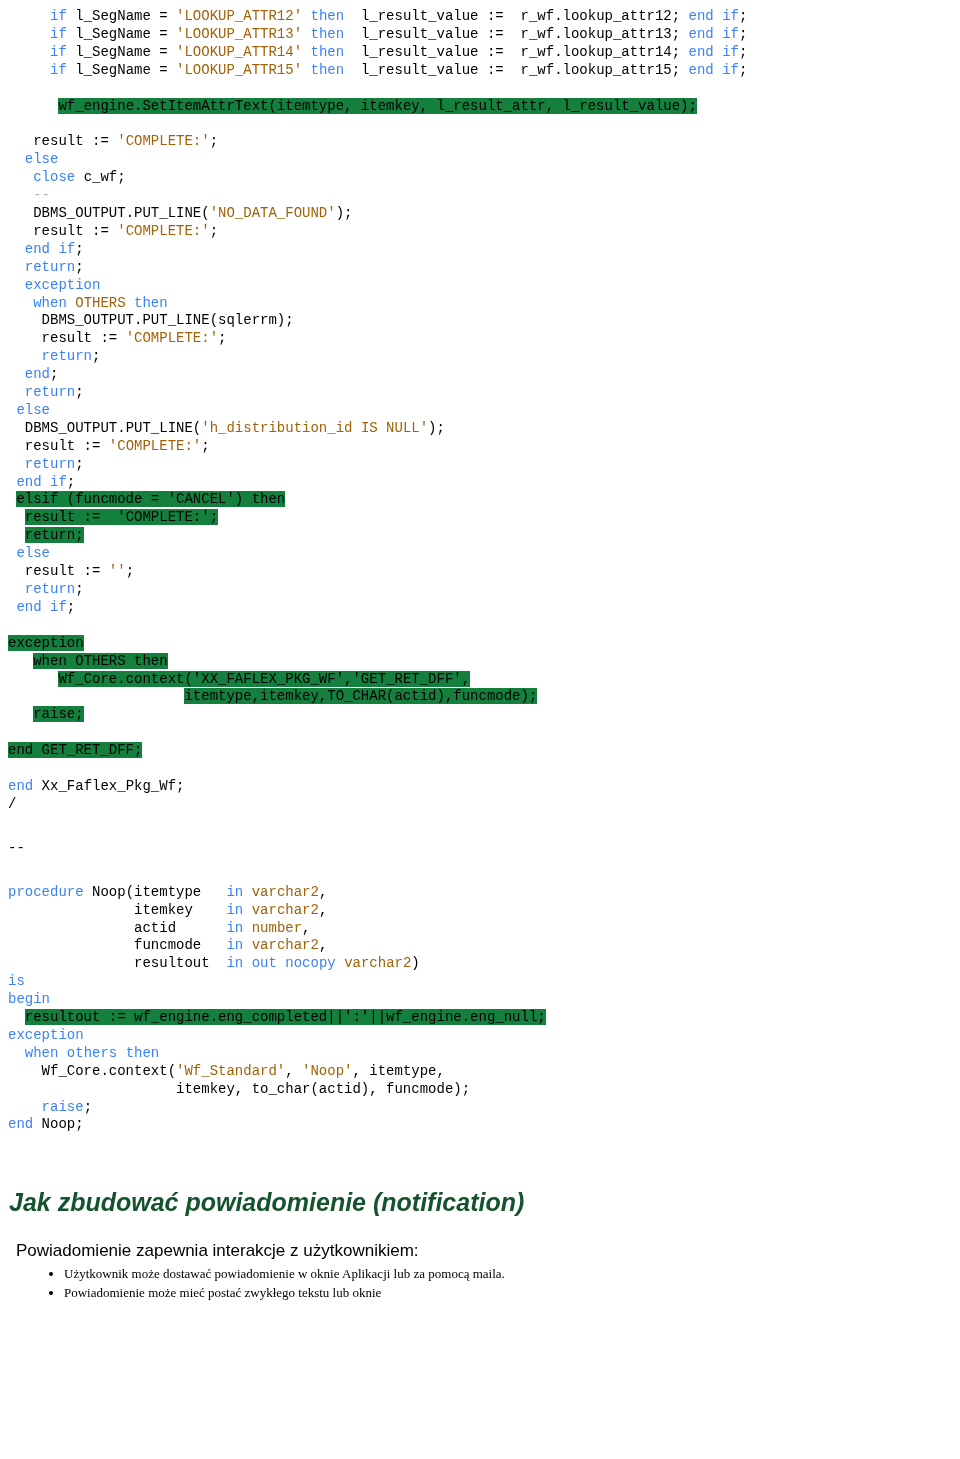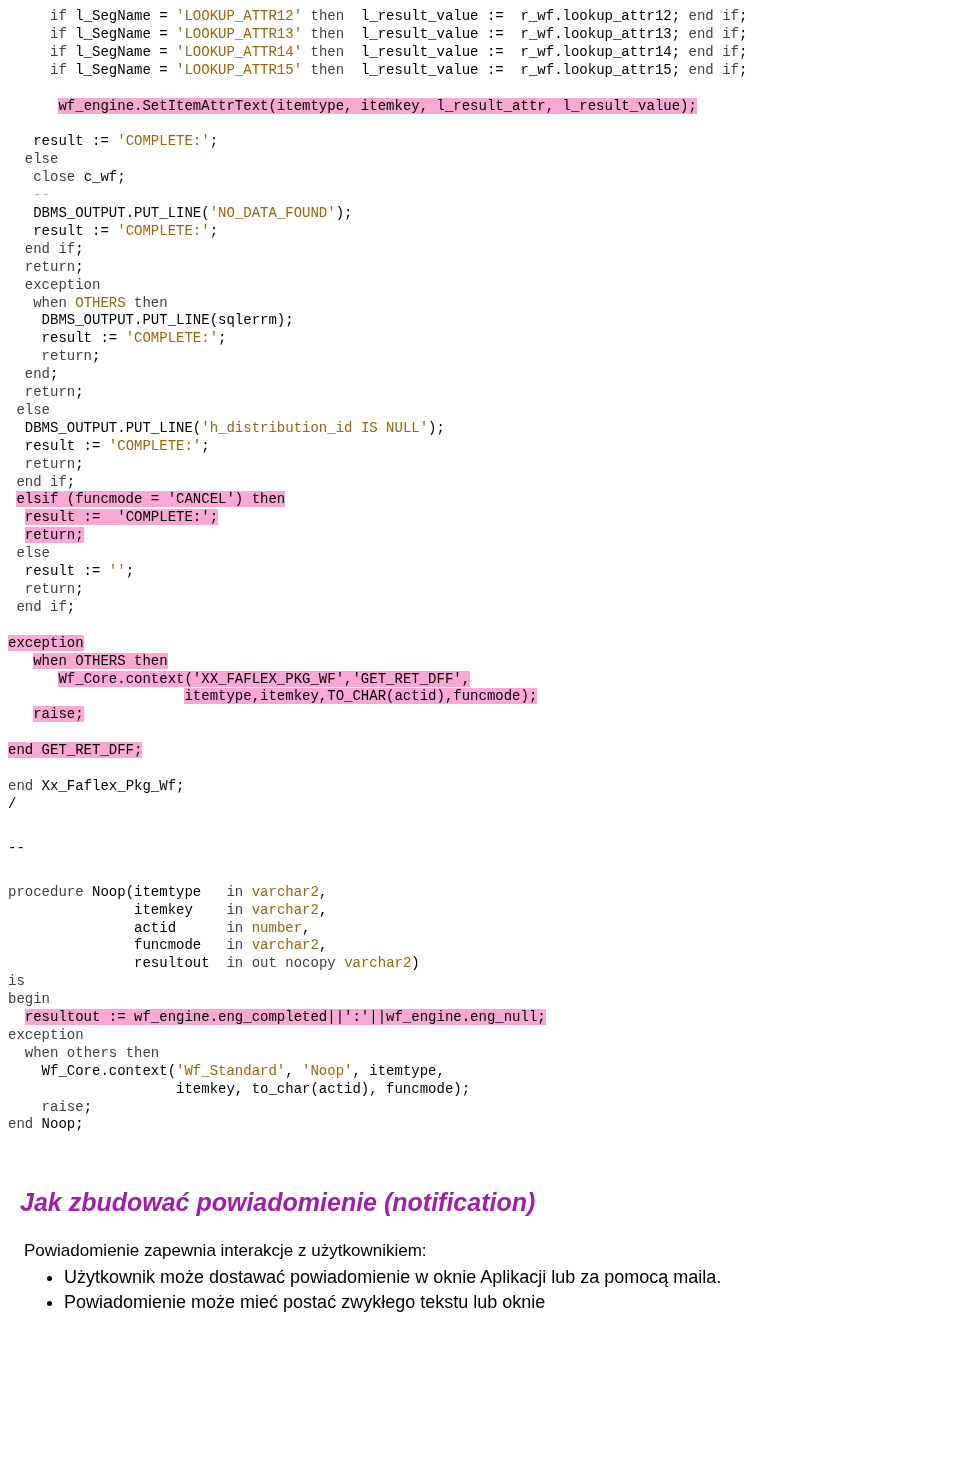--- a/index.html
+++ b/index.html
@@ -6,42 +6,42 @@
       background: #ffffff;
       margin: 0;
       padding: 8px;
       font-family: "Courier New", Courier, monospace;
       font-size: 14px;
       line-height: 1.28;
       width: 960px;
       box-sizing: border-box;
     }
     .code { white-space: pre; }
-    .kw { color: #404040; }      
+    .kw { color: #3b82f6; }      
     .str { color: #a16207; }     
-    .hl { background: #f9a8d4; font-family: Liberation Mono, monospace; } 
+    .hl { background: #15803d; font-family: Liberation Mono, monospace; } 
     .gray { color: #b0b0b0; }    
     .h1 {
       font-family: Arial, Helvetica, sans-serif;
       font-size: 25px;
       font-weight: bold;
       font-style: italic;
-      color: #a21caf;
-      margin: 52px 0 22px 12px;
+      color: #14532d;
+      margin: 52px 0 22px 1px;
     }
     .para {
       font-family: Arial, Helvetica, sans-serif;
       font-size: 17px;
       color: #000;
-      margin: 0 0 4px 16px;
+      margin: 0 0 4px 8px;
       white-space: normal;
     }
     ul.para-list {
-      font-family: Liberation Sans, sans-serif;
-      font-size: 18px;
+      font-family: Liberation Serif, serif;
+      font-size: 13px;
       color: #000;
       margin: 0;
       padding-left: 56px;
     }
     ul.para-list li { margin: 2px 0; }
   </style>
 </head>
 <body>
 
 <div class="code" id="block1"><div>     <span class="kw">if</span><span> l_SegName = </span><span class="str">'LOOKUP_ATTR12'</span><span> </span><span class="kw">then</span><span>  l_result_value :=  r_wf.lookup_attr12; </span><span class="kw">end</span><span> </span><span class="kw">if</span><span>;</span></div><div>     <span class="kw">if</span><span> l_SegName = </span><span class="str">'LOOKUP_ATTR13'</span><span> </span><span class="kw">then</span><span>  l_result_value :=  r_wf.lookup_attr13; </span><span class="kw">end</span><span> </span><span class="kw">if</span><span>;</span></div><div>     <span class="kw">if</span><span> l_SegName = </span><span class="str">'LOOKUP_ATTR14'</span><span> </span><span class="kw">then</span><span>  l_result_value :=  r_wf.lookup_attr14; </span><span class="kw">end</span><span> </span><span class="kw">if</span><span>;</span></div><div>     <span class="kw">if</span><span> l_SegName = </span><span class="str">'LOOKUP_ATTR15'</span><span> </span><span class="kw">then</span><span>  l_result_value :=  r_wf.lookup_attr15; </span><span class="kw">end</span><span> </span><span class="kw">if</span><span>;</span></div><div><span> </span></div><div>      <span class="hl">wf_engine.SetItemAttrText(itemtype, itemkey, l_result_attr, l_result_value);</span></div><div><span> </span></div><div>   <span>result := </span><span class="str">'COMPLETE:'</span><span>;</span></div><div>  <span class="kw">else</span></div><div>   <span class="kw">close</span><span> c_wf;</span></div><div>   <span class="gray">--</span></div><div>   <span>DBMS_OUTPUT.PUT_LINE(</span><span class="str">'NO_DATA_FOUND'</span><span>);</span></div><div>   <span>result := </span><span class="str">'COMPLETE:'</span><span>;</span></div><div>  <span class="kw">end</span><span> </span><span class="kw">if</span><span>;</span></div><div>  <span class="kw">return</span><span>;</span></div><div>  <span class="kw">exception</span></div><div>   <span class="kw">when</span><span> </span><span class="str">OTHERS</span><span> </span><span class="kw">then</span></div><div>    <span>DBMS_OUTPUT.PUT_LINE(sqlerrm);</span></div><div>    <span>result := </span><span class="str">'COMPLETE:'</span><span>;</span></div><div>    <span class="kw">return</span><span>;</span></div><div>  <span class="kw">end</span><span>;</span></div><div>  <span class="kw">return</span><span>;</span></div><div> <span class="kw">else</span></div><div>  <span>DBMS_OUTPUT.PUT_LINE(</span><span class="str">'h_distribution_id IS NULL'</span><span>);</span></div><div>  <span>result := </span><span class="str">'COMPLETE:'</span><span>;</span></div><div>  <span class="kw">return</span><span>;</span></div><div> <span class="kw">end</span><span> </span><span class="kw">if</span><span>;</span></div><div> <span class="hl">elsif (funcmode = 'CANCEL') then</span></div><div>  <span class="hl">result :=  'COMPLETE:';</span></div><div>  <span class="hl">return;</span></div><div> <span class="kw">else</span></div><div>  <span>result := </span><span class="str">''</span><span>;</span></div><div>  <span class="kw">return</span><span>;</span></div><div> <span class="kw">end</span><span> </span><span class="kw">if</span><span>;</span></div><div><span> </span></div><div><span class="hl">exception</span></div><div>   <span class="hl">when OTHERS then</span></div><div>      <span class="hl">Wf_Core.context('XX_FAFLEX_PKG_WF','GET_RET_DFF',</span></div><div>                     <span class="hl">itemtype,itemkey,TO_CHAR(actid),funcmode);</span></div><div>   <span class="hl">raise;</span></div><div><span> </span></div><div><span class="hl">end GET_RET_DFF;</span></div><div><span> </span></div><div><span class="kw">end</span><span> Xx_Faflex_Pkg_Wf;</span></div><div><span>/</span></div></div>

